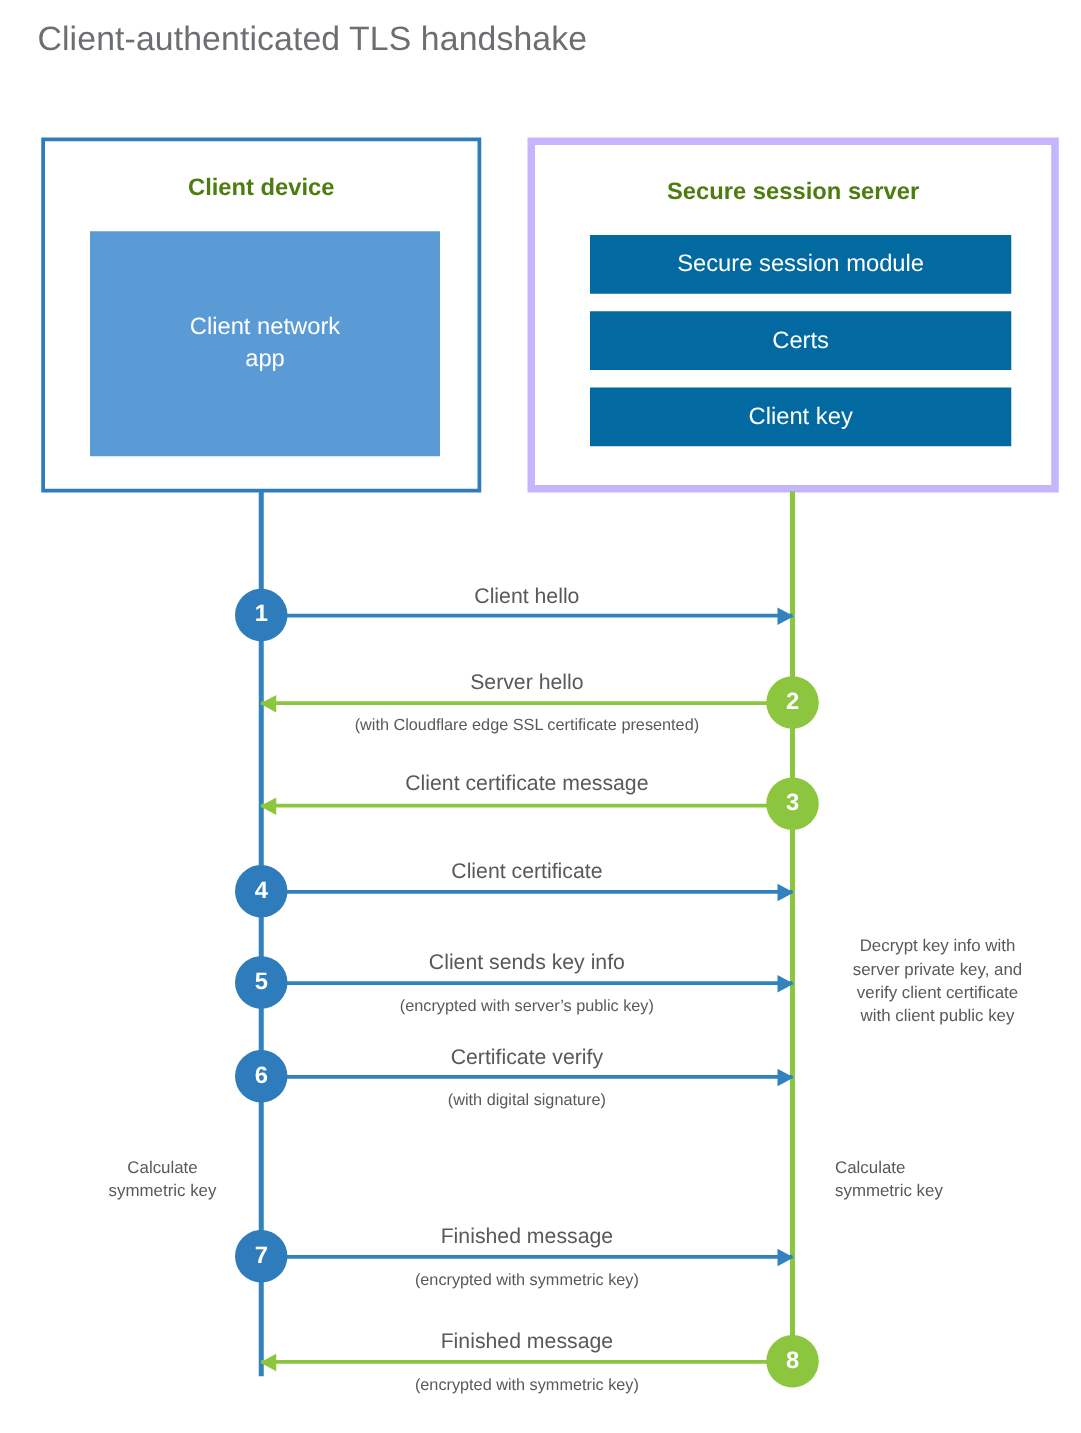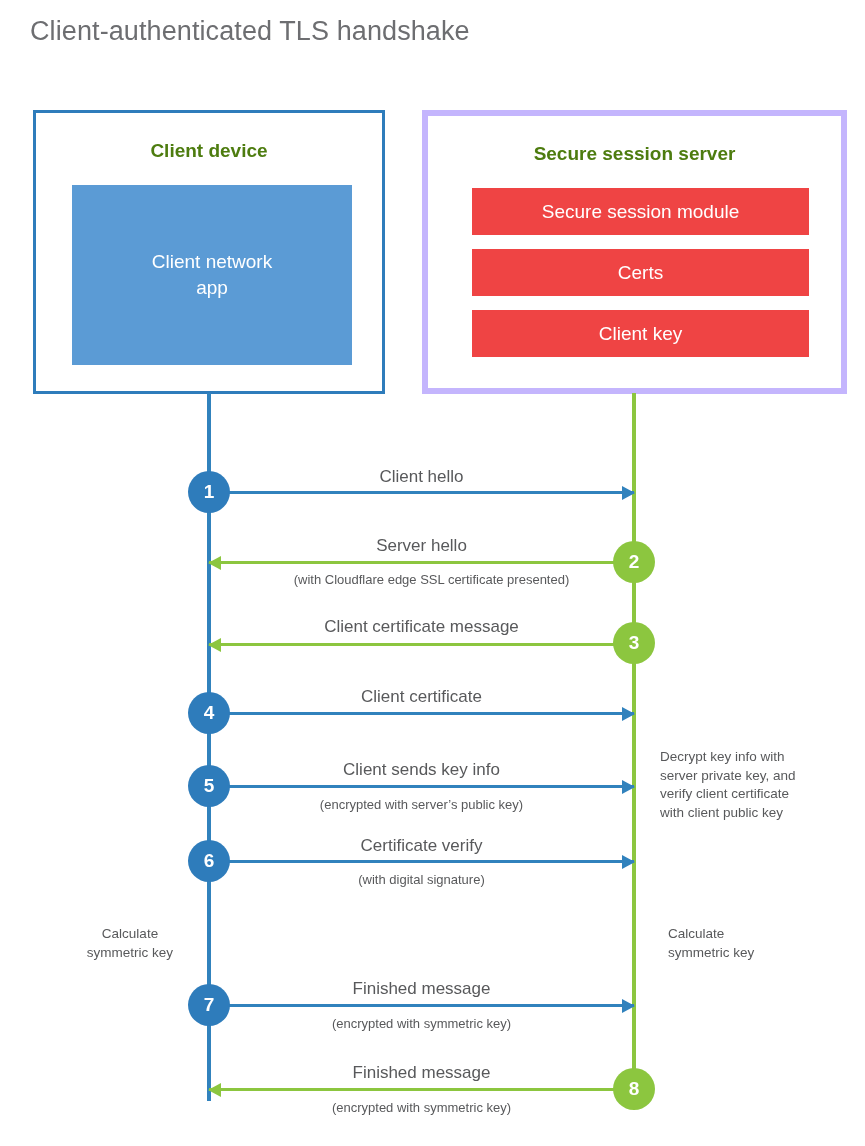--- a/index.html
+++ b/index.html
@@ -28,21 +28,21 @@
 
   .client-app{
     position:absolute;left:36px;top:72px;width:280px;height:180px;
     background:#5b9bd5;color:#ffffff;
     display:flex;align-items:center;justify-content:center;text-align:center;
     font-size:19px;font-weight:300;line-height:1.35;white-space:pre-line;
   }
 
   .server-bars{position:absolute;left:44px;top:72px;width:337px;}
   .server-bar{
-    height:47px;margin-bottom:14px;background:#ef4444;color:#ffffff;
+    height:47px;margin-bottom:14px;background:#0369a1;color:#ffffff;
     display:flex;align-items:center;justify-content:center;
     font-size:19px;font-weight:300;
   }
 
   
   .lifeline{position:absolute;width:4px;}
   .lifeline.client{left:207px;top:393px;height:708px;background:#3182bd;}
   .lifeline.server{left:632px;top:393px;height:692px;background:#8cc63f;}
 
   
@@ -71,21 +71,21 @@
   .msg-sub{
     position:absolute;text-align:center;font-size:13px;color:#58595b;
     white-space:nowrap;
   }
 
   
   .side-note{
     position:absolute;font-size:13.5px;line-height:1.38;color:#58595b;
     white-space:pre-line;
   }
-  .side-note.right{left:660px;text-align:left;}
+  .side-note.right{left:660px;text-align:center;}
   .side-note.calc-left{left:78px;width:104px;text-align:center;font-size:13.5px;}
   .side-note.calc-right{left:668px;text-align:left;font-size:13.5px;}
 </style>
 </head>
 <body>
 
 <div id="diagram">
 
   <div class="title">Client-authenticated TLS handshake</div>
 
@@ -110,21 +110,21 @@
   <div class="msg-label" style="left:209px;top:467px;width:425px;">Client hello</div>
   <div class="arrow blue" style="left:209px;top:491px;width:425px;">
       <span class="head"></span>
     </div>
   <div class="step blue" style="left:188px;top:471px;">1</div>
 
   <div class="msg-label" style="left:209px;top:536px;width:425px;">Server hello</div>
   <div class="arrow green" style="left:209px;top:561px;width:425px;">
       <span class="head"></span>
     </div>
-  <div class="msg-sub" style="left:219px;top:572px;width:425px;text-align:center;">(with Cloudflare edge SSL certificate presented)</div>
+  <div class="msg-sub" style="left:209px;top:572px;width:425px;text-align:center;">(with Cloudflare edge SSL certificate presented)</div>
   <div class="step green" style="left:613px;top:541px;">2</div>
 
   <div class="msg-label" style="left:209px;top:617px;width:425px;">Client certificate message</div>
   <div class="arrow green" style="left:209px;top:643px;width:425px;">
       <span class="head"></span>
     </div>
   <div class="step green" style="left:613px;top:622px;">3</div>
 
   <div class="msg-label" style="left:209px;top:687px;width:425px;">Client certificate</div>
   <div class="arrow blue" style="left:209px;top:712px;width:425px;">

